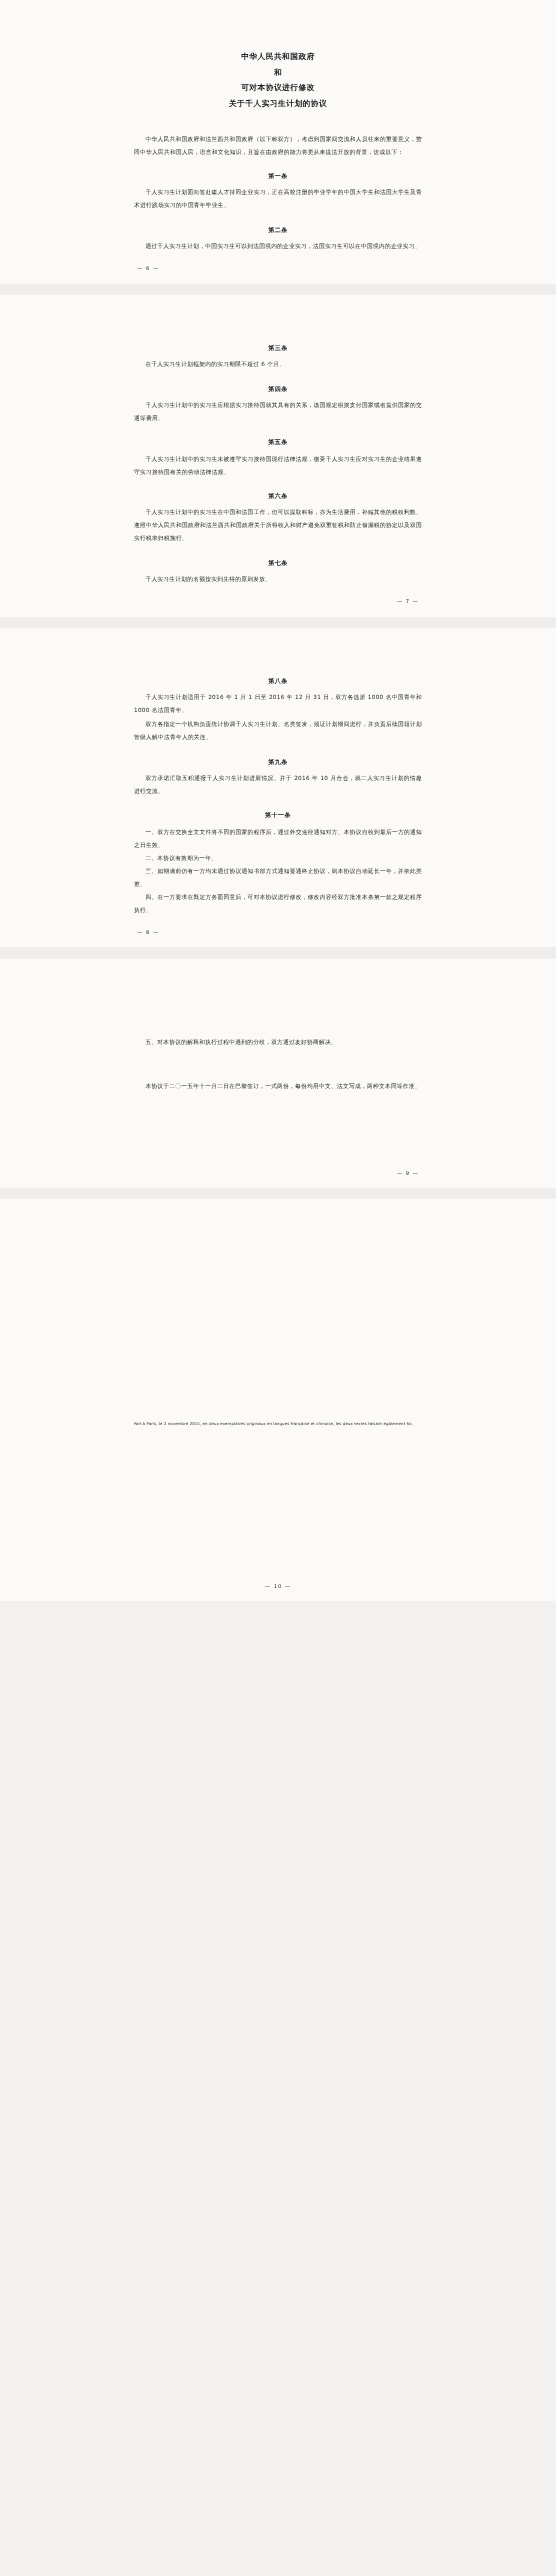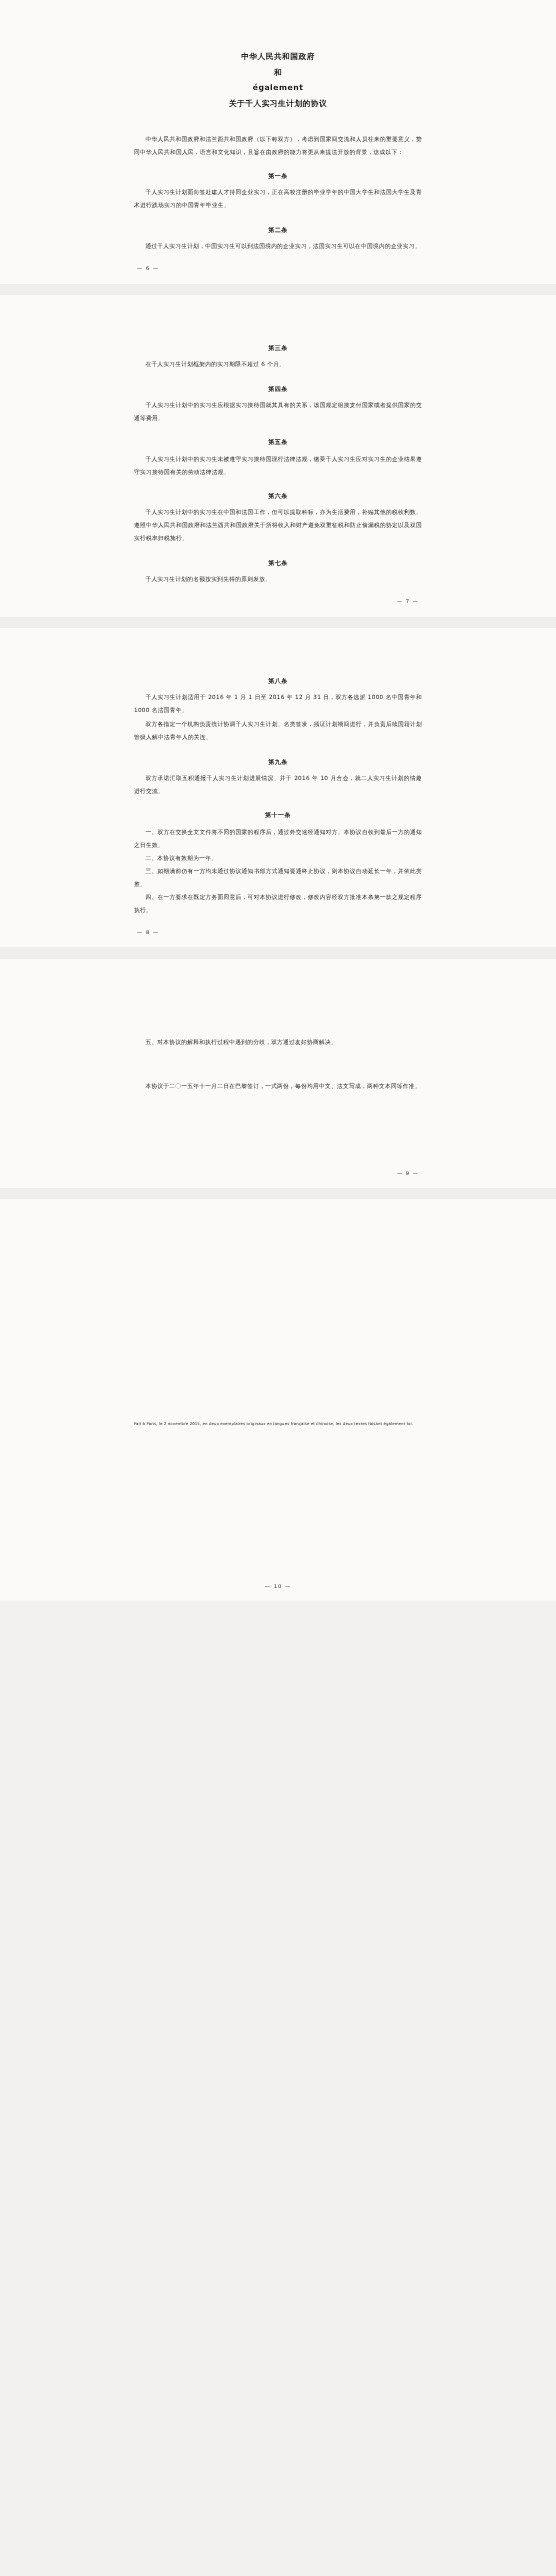--- a/index.html
+++ b/index.html
@@ -104,21 +104,21 @@
   }
 </style>
 </head>
 <body>
 
 <div class="page">
   <div class="sheet">
     <div class="title-block">
       <div class="doc-title title-line">中华人民共和国政府</div>
       <div class="doc-title title-line">和</div>
-      <div class="doc-title title-line">également</div>
+      <div class="doc-title title-line">可对本协议进行修改</div>
       <div class="doc-title title-line">关于千人实习生计划的协议</div>
     </div>
 
     <div class="first-gap">
       <p class="para">中华人民共和国政府和法兰西共和国政府（以下称双方），考虑到国家间交流和人员往来的重要意义，赞同中华人民共和国人民，语言和文化知识，且旨在由政府的能力将更从来提法开放的背景，达成以下：</p>
     </div>
 
     <div>
       <div class="art-head">第一条</div>
       <p class="para">千人实习生计划面向签赴建人才持同企业实习，正在高校注册的毕业学年的中国大学生和法国大学生及青术进行践场实习的中国青年毕业生。</p>

